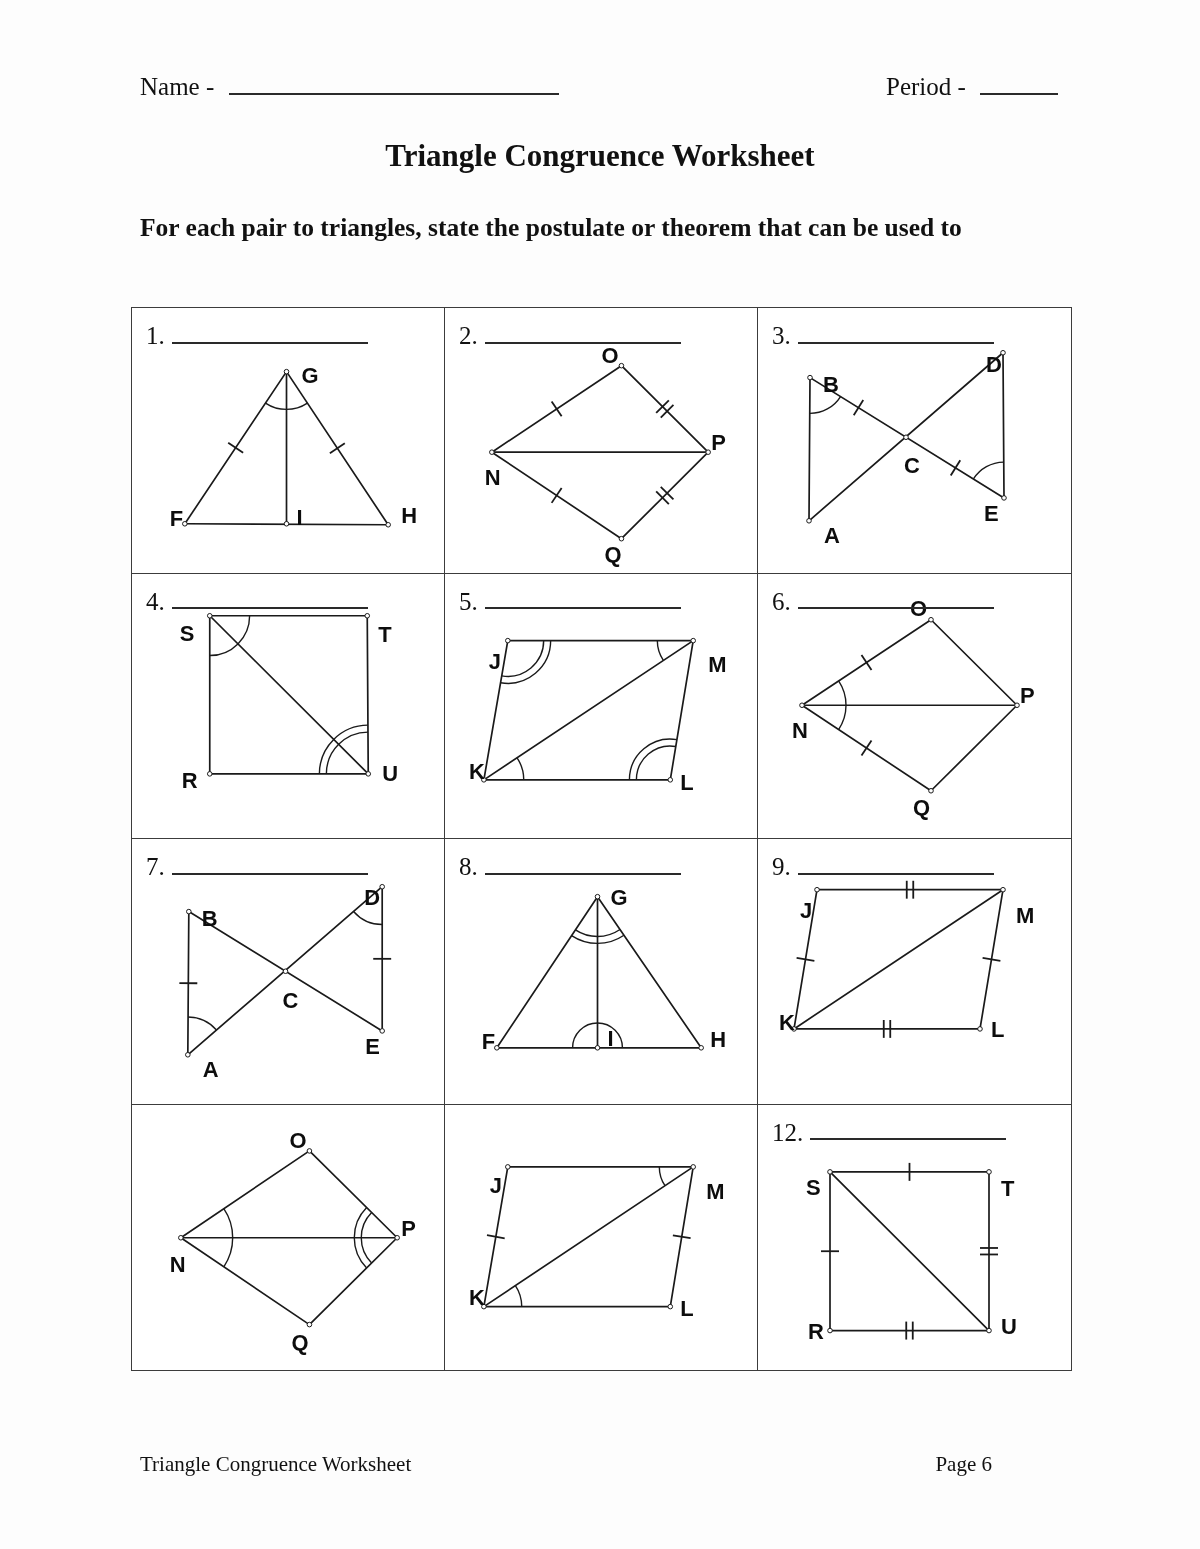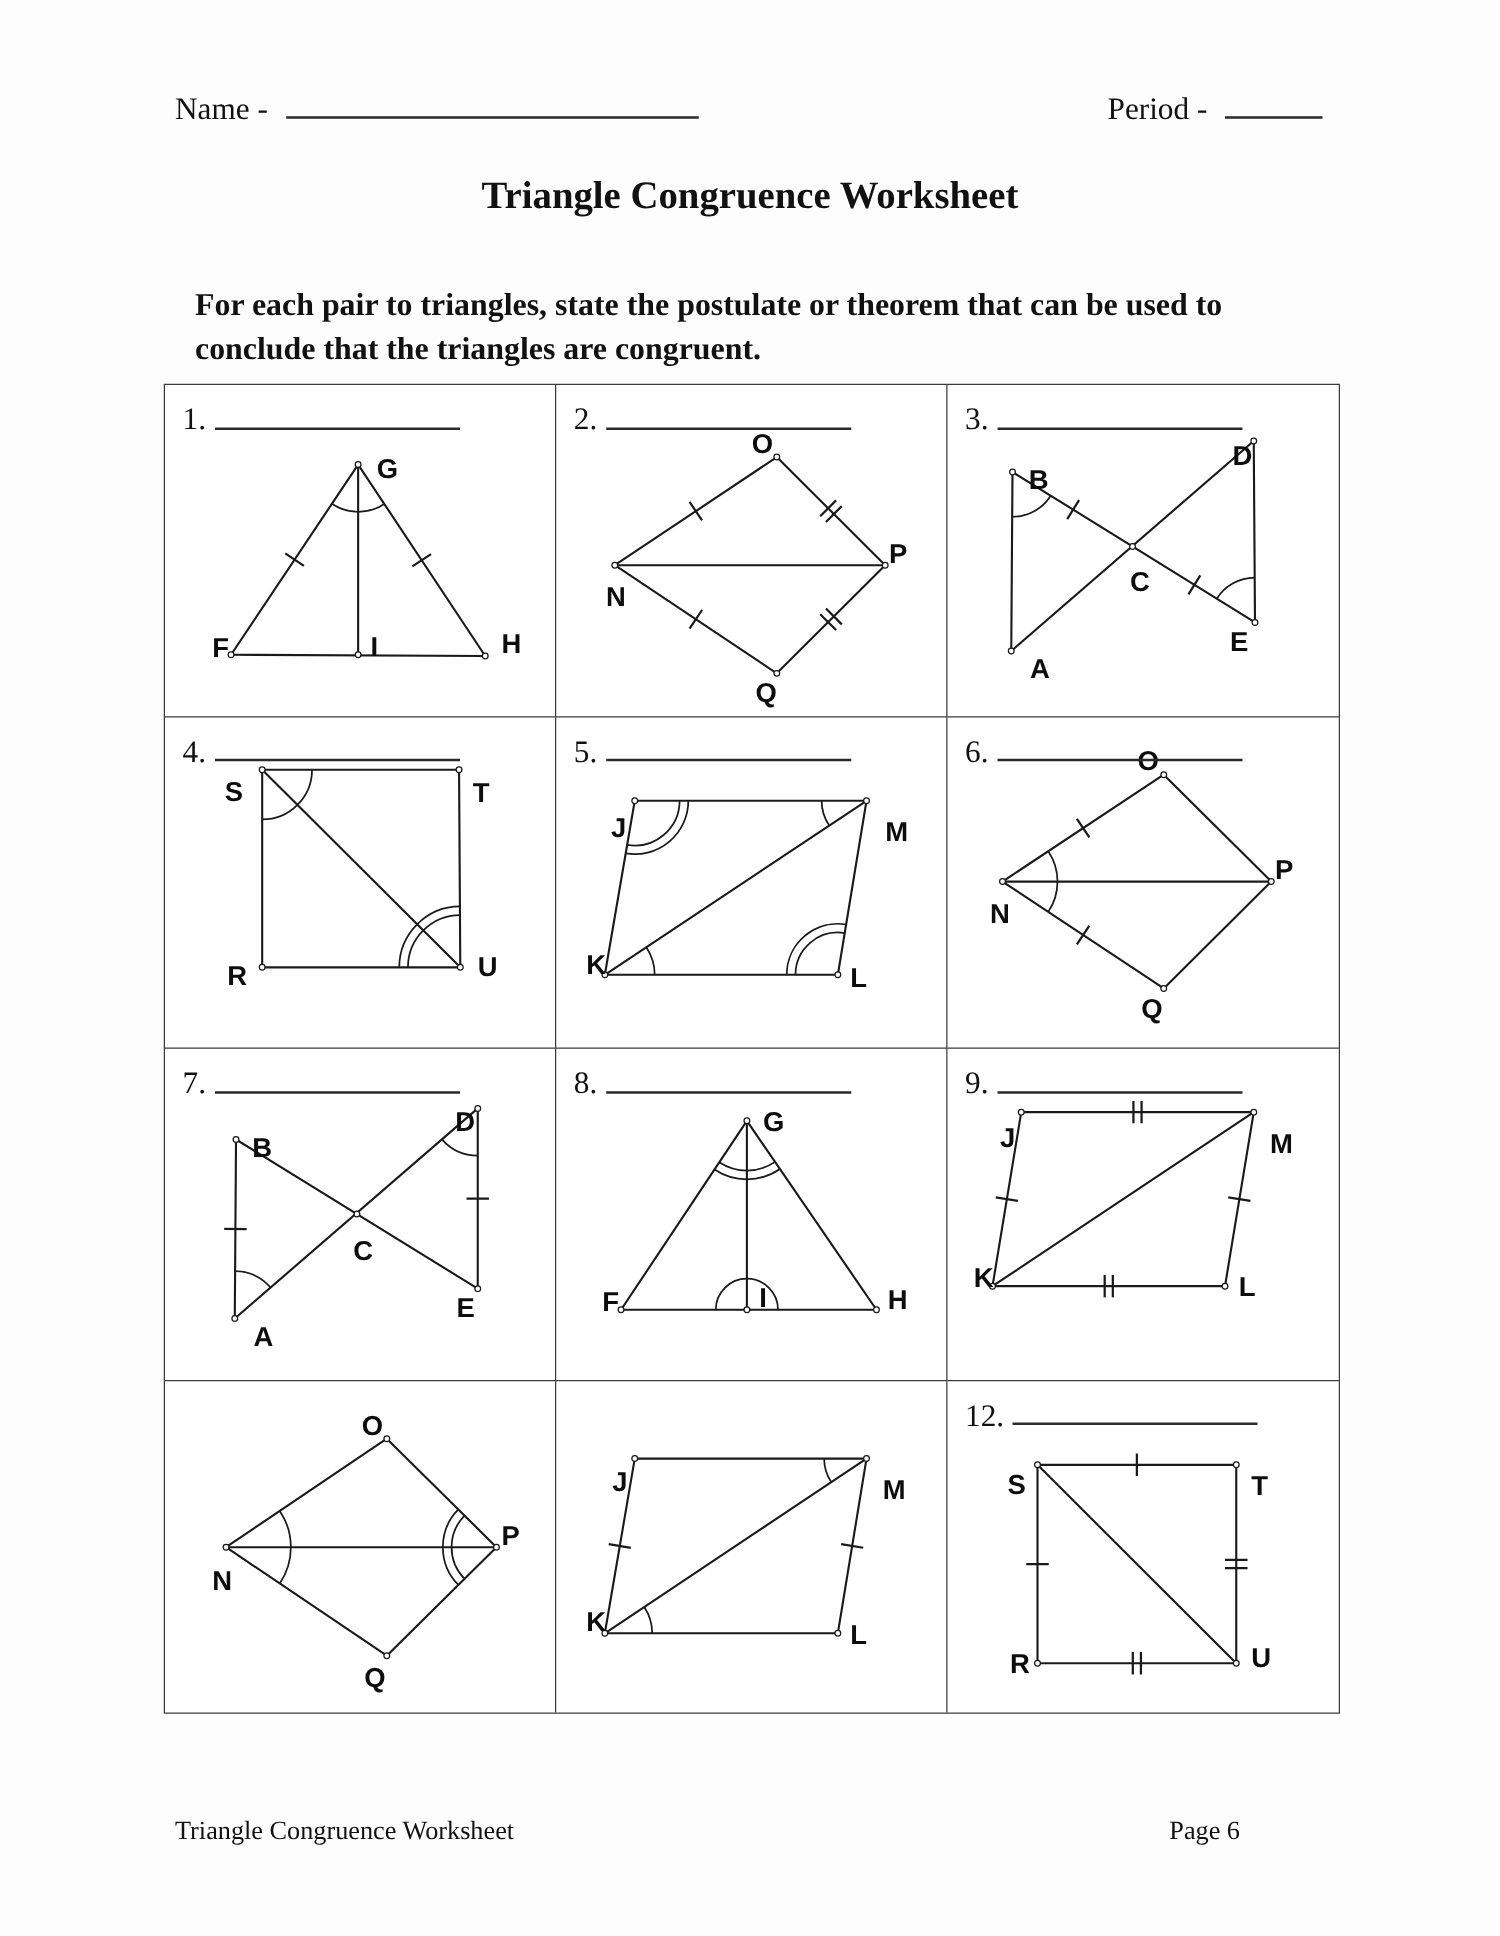--- a/index.html
+++ b/index.html
@@ -7,21 +7,21 @@
         font-family:"Liberation Serif", serif;color:#111;overflow:hidden;}
   .top-row{position:absolute;left:140px;top:68px;width:920px;font-size:25px;}
   .field{white-space:nowrap;}
   .name-field{position:absolute;left:0;top:0;}
   .period-field{position:absolute;left:746px;top:0;}
   .uline{display:inline-block;border-bottom:2.3px solid #2a2a2a;height:1em;vertical-align:baseline;margin-left:8px;}
   .uline.name{width:330px;}
   .uline.period{width:78px;}
   .title{position:absolute;left:0;right:0;top:138px;text-align:center;margin:0;
          font-size:31px;font-weight:bold;}
-  .instructions{position:absolute;left:140px;top:210px;width:930px;margin:16px;
+  .instructions{position:absolute;left:140px;top:210px;width:930px;margin:0;
                 font-size:25.5px;font-weight:bold;line-height:1.38;}
   .grid{position:absolute;left:131px;top:307px;width:941px;height:1064px;
         display:grid;grid-template-columns:repeat(3,1fr);grid-template-rows:repeat(4,1fr);
         border:1.6px solid #3c3c3c;box-sizing:border-box;background:#fff;}
   .cell{position:relative;box-sizing:border-box;overflow:hidden;}
   .cell.br{border-right:1.5px solid #3c3c3c;}
   .cell.bb{border-bottom:1.5px solid #3c3c3c;}
   .cell-head{position:absolute;left:14px;top:8px;font-size:25px;z-index:2;}
   .cell-head .blank{display:inline-block;width:196px;border-bottom:2.4px solid #2a2a2a;height:1.02em;vertical-align:baseline;margin-left:7px;}
   .figure{position:absolute;left:0;top:0;width:100%;height:100%;z-index:1;}
@@ -39,21 +39,21 @@
       <span class="uline name"></span>
     </div>
     <div class="field period-field">
       <span>Period -</span>
       <span class="uline period"></span>
     </div>
   </div>
 
   <h1 class="title">Triangle Congruence Worksheet</h1>
 
-  <p class="instructions"><span>For each pair to triangles, state the postulate or theorem that can be used to</span><br><span>conclude that the triangles are congruent.</span></p>
+  <p class="instructions"><span>For each pair to triangles, state the postulate or theorem that can be used to</span><br></p>
 
   <div class="grid" id="grid">
       <div class="cell br bb">
         <div class="cell-head"><span>1.</span><span class="blank"></span></div>
         <svg class="figure" viewBox="0 0 313 266" preserveAspectRatio="none">
           <line x1="53" y1="217" x2="155" y2="64" stroke="#1a1a1a" stroke-width="1.7" stroke-linecap="round"></line>
           <line x1="155" y1="64" x2="257" y2="218" stroke="#1a1a1a" stroke-width="1.7" stroke-linecap="round"></line>
           <line x1="53" y1="217" x2="257" y2="218" stroke="#1a1a1a" stroke-width="1.7" stroke-linecap="round"></line>
           <line x1="155" y1="64" x2="155" y2="217" stroke="#1a1a1a" stroke-width="1.7" stroke-linecap="round"></line>
           <line x1="96.5115473509594" y1="135.50769823397295" x2="111.4884526490406" y2="145.49230176602705" stroke="#1a1a1a" stroke-width="1.8"></line>

